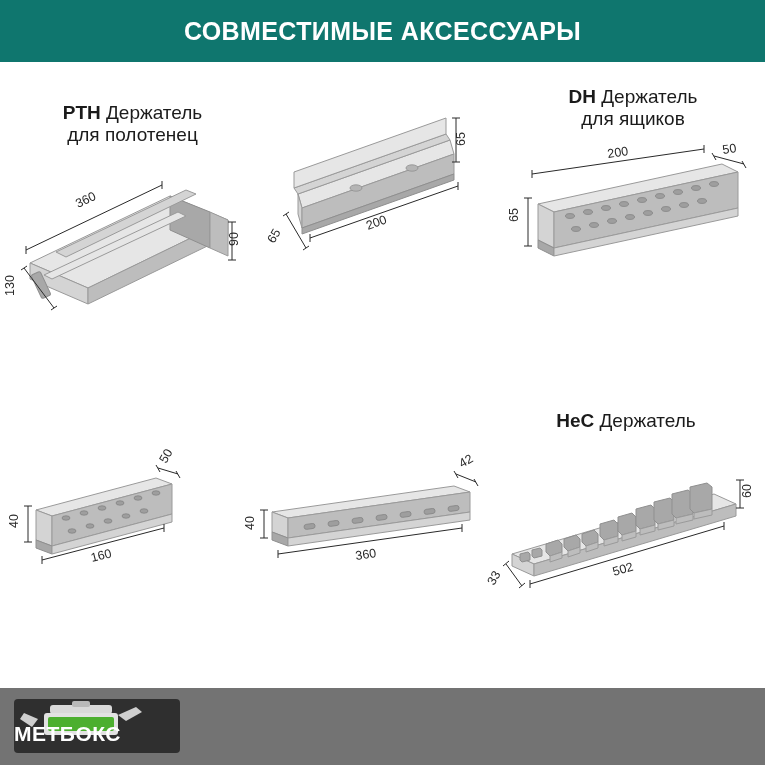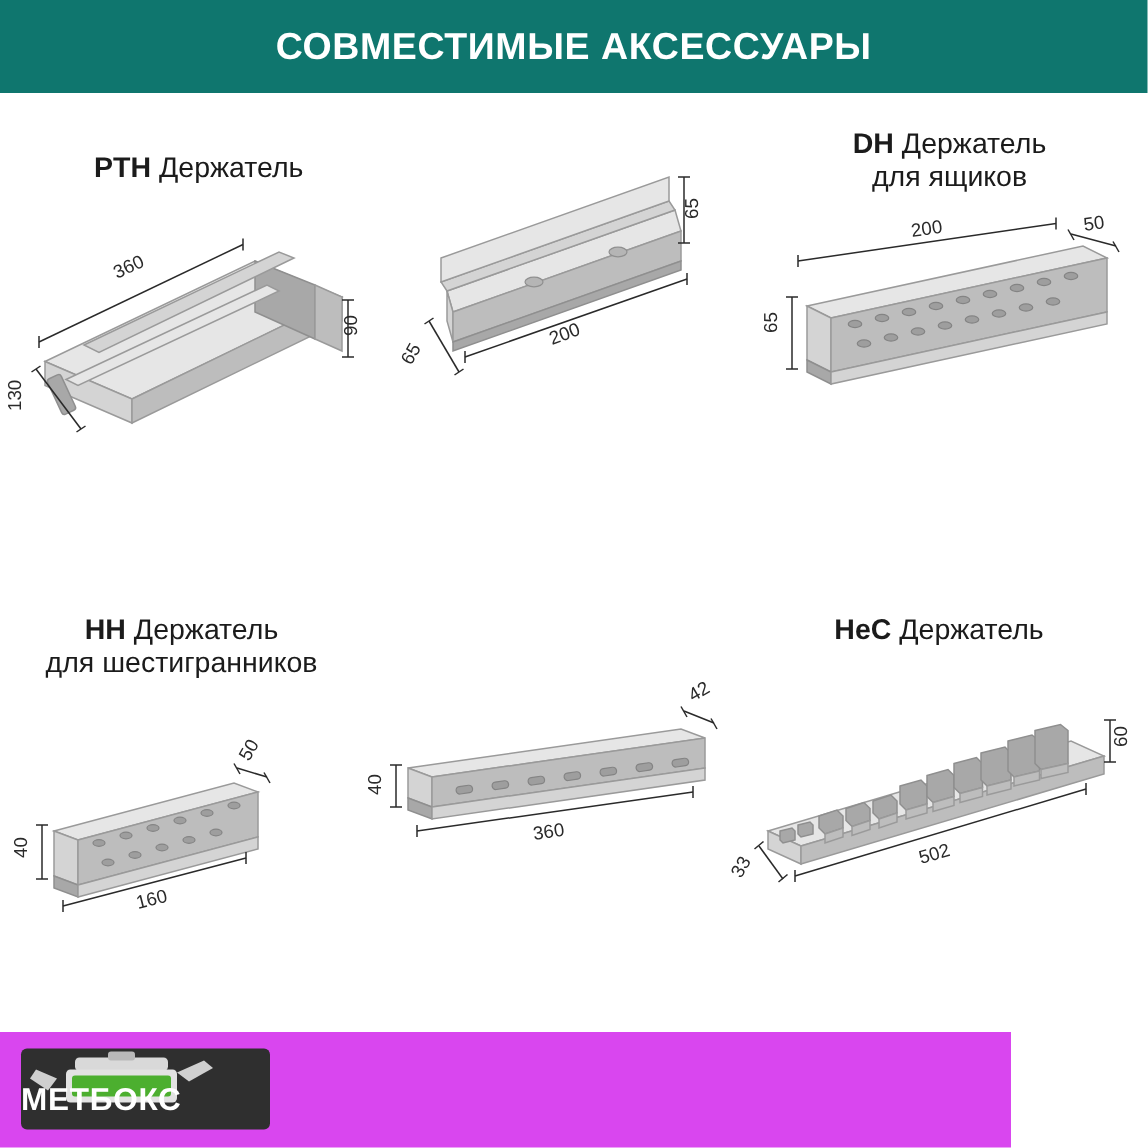--- a/index.html
+++ b/index.html
@@ -13,22 +13,22 @@
   .header{
     position:absolute;left:0;top:0;width:765px;height:62px;
     background:#0f766e;
     display:flex;align-items:center;justify-content:center;
   }
   .header-title{
     color:#ffffff;font-size:25px;font-weight:bold;letter-spacing:.4px;
     text-transform:uppercase;
   }
   .footer{
-    position:absolute;left:0;bottom:0;width:674px;height:77px;
-    background:#d946ef;
+    position:absolute;left:0;bottom:0;width:765px;height:77px;
+    background:#737373;
   }
   .logo{
     position:absolute;left:14px;top:11px;width:166px;height:54px;
   }
   .logo-text{
     position:absolute;left:20px;top:18px;
     color:#ffffff;font-size:21px;font-weight:bold;letter-spacing:.5px;
   }
   .grid{
     position:absolute;left:0;top:62px;width:765px;height:626px;
@@ -58,20 +58,21 @@
 <div class="header">
   <div class="header-title">Совместимые аксессуары</div>
 </div>
 
 <div class="grid">
 
   <div class="cell" style="left:10px;top:40px;width:245px;">
     <div class="cap">
       <b>PTH</b>
       <span>Держатель</span><br>
+      <span>для полотенец</span>
     </div>
     <div class="art" style="margin-top:22px;">
       <svg width="245" height="150" viewBox="0 0 245 150">
 
         <polygon class="metal-l" points="20,95 160,28 218,52 78,120"></polygon>
         <polygon class="metal-m" points="20,95 78,120 78,136 20,111"></polygon>
         <polygon class="metal-d" points="78,120 218,52 218,68 78,136"></polygon>
         <polygon class="metal-dd" points="160,28 200,44 200,80 160,62"></polygon>
         <polygon class="metal-d" points="200,44 218,52 218,88 200,80"></polygon>
         <polygon class="metal-m" points="46,84 176,22 186,26 56,89"></polygon>
@@ -171,25 +172,20 @@
           <path d="M16,94 L24,94"></path>
         </g>
         <text class="dim" x="100" y="6" transform="rotate(-8 100 6)">200</text>
         <text class="dim" x="215" y="2" transform="rotate(-8 215 2)">50</text>
         <text class="dim" x="10" y="70" transform="rotate(-90 10 70)">65</text>
       </svg>
     </div>
   </div>
 
   <div class="cell" style="left:6px;top:348px;width:230px;">
-    <div class="cap">
-      <b>HH</b>
-      <span>Держатель</span><br>
-      <span>для шестигранников</span>
-    </div>
     <div class="art" style="margin-top:32px;">
       <svg width="230" height="130" viewBox="0 0 230 130">
         <polygon class="metal-l" points="30,68 150,36 166,42 46,74"></polygon>
         <polygon class="metal-m" points="30,68 46,74 46,104 30,98"></polygon>
         <polygon class="metal-d" points="46,74 166,42 166,72 46,104"></polygon>
         <polygon class="metal-dd" points="30,98 46,104 46,112 30,106"></polygon>
         <polygon class="metal-m" points="46,104 166,72 166,80 46,112"></polygon>
         <g>
           <ellipse class="hole2" cx="60" cy="76" rx="4" ry="2.2"></ellipse>
           <ellipse class="hole2" cx="78" cy="71" rx="4" ry="2.2"></ellipse>

